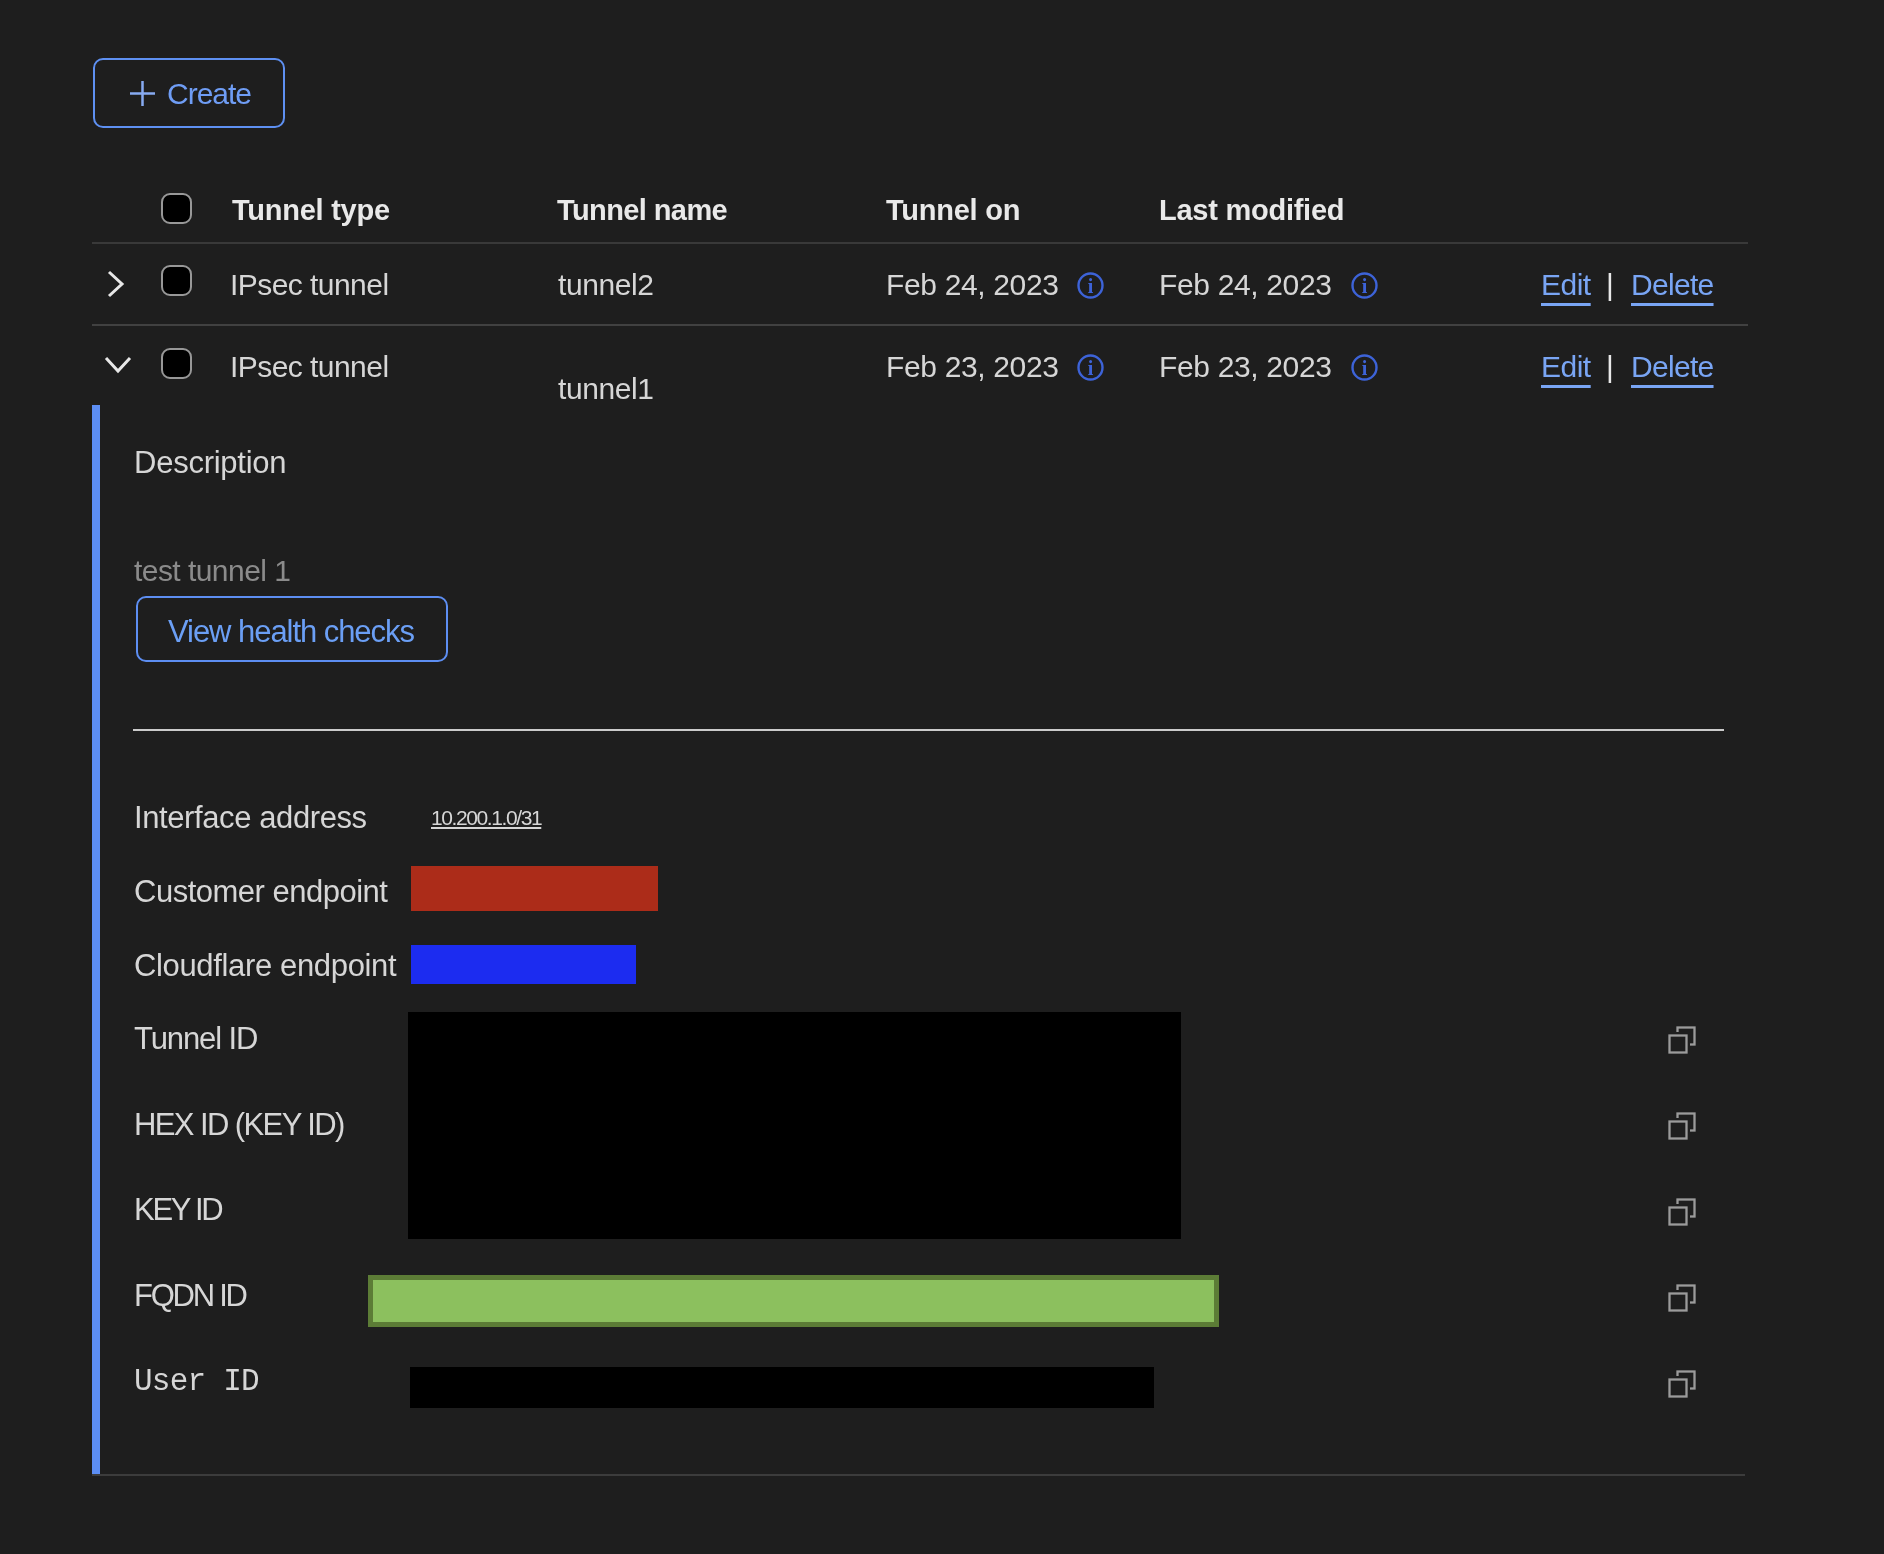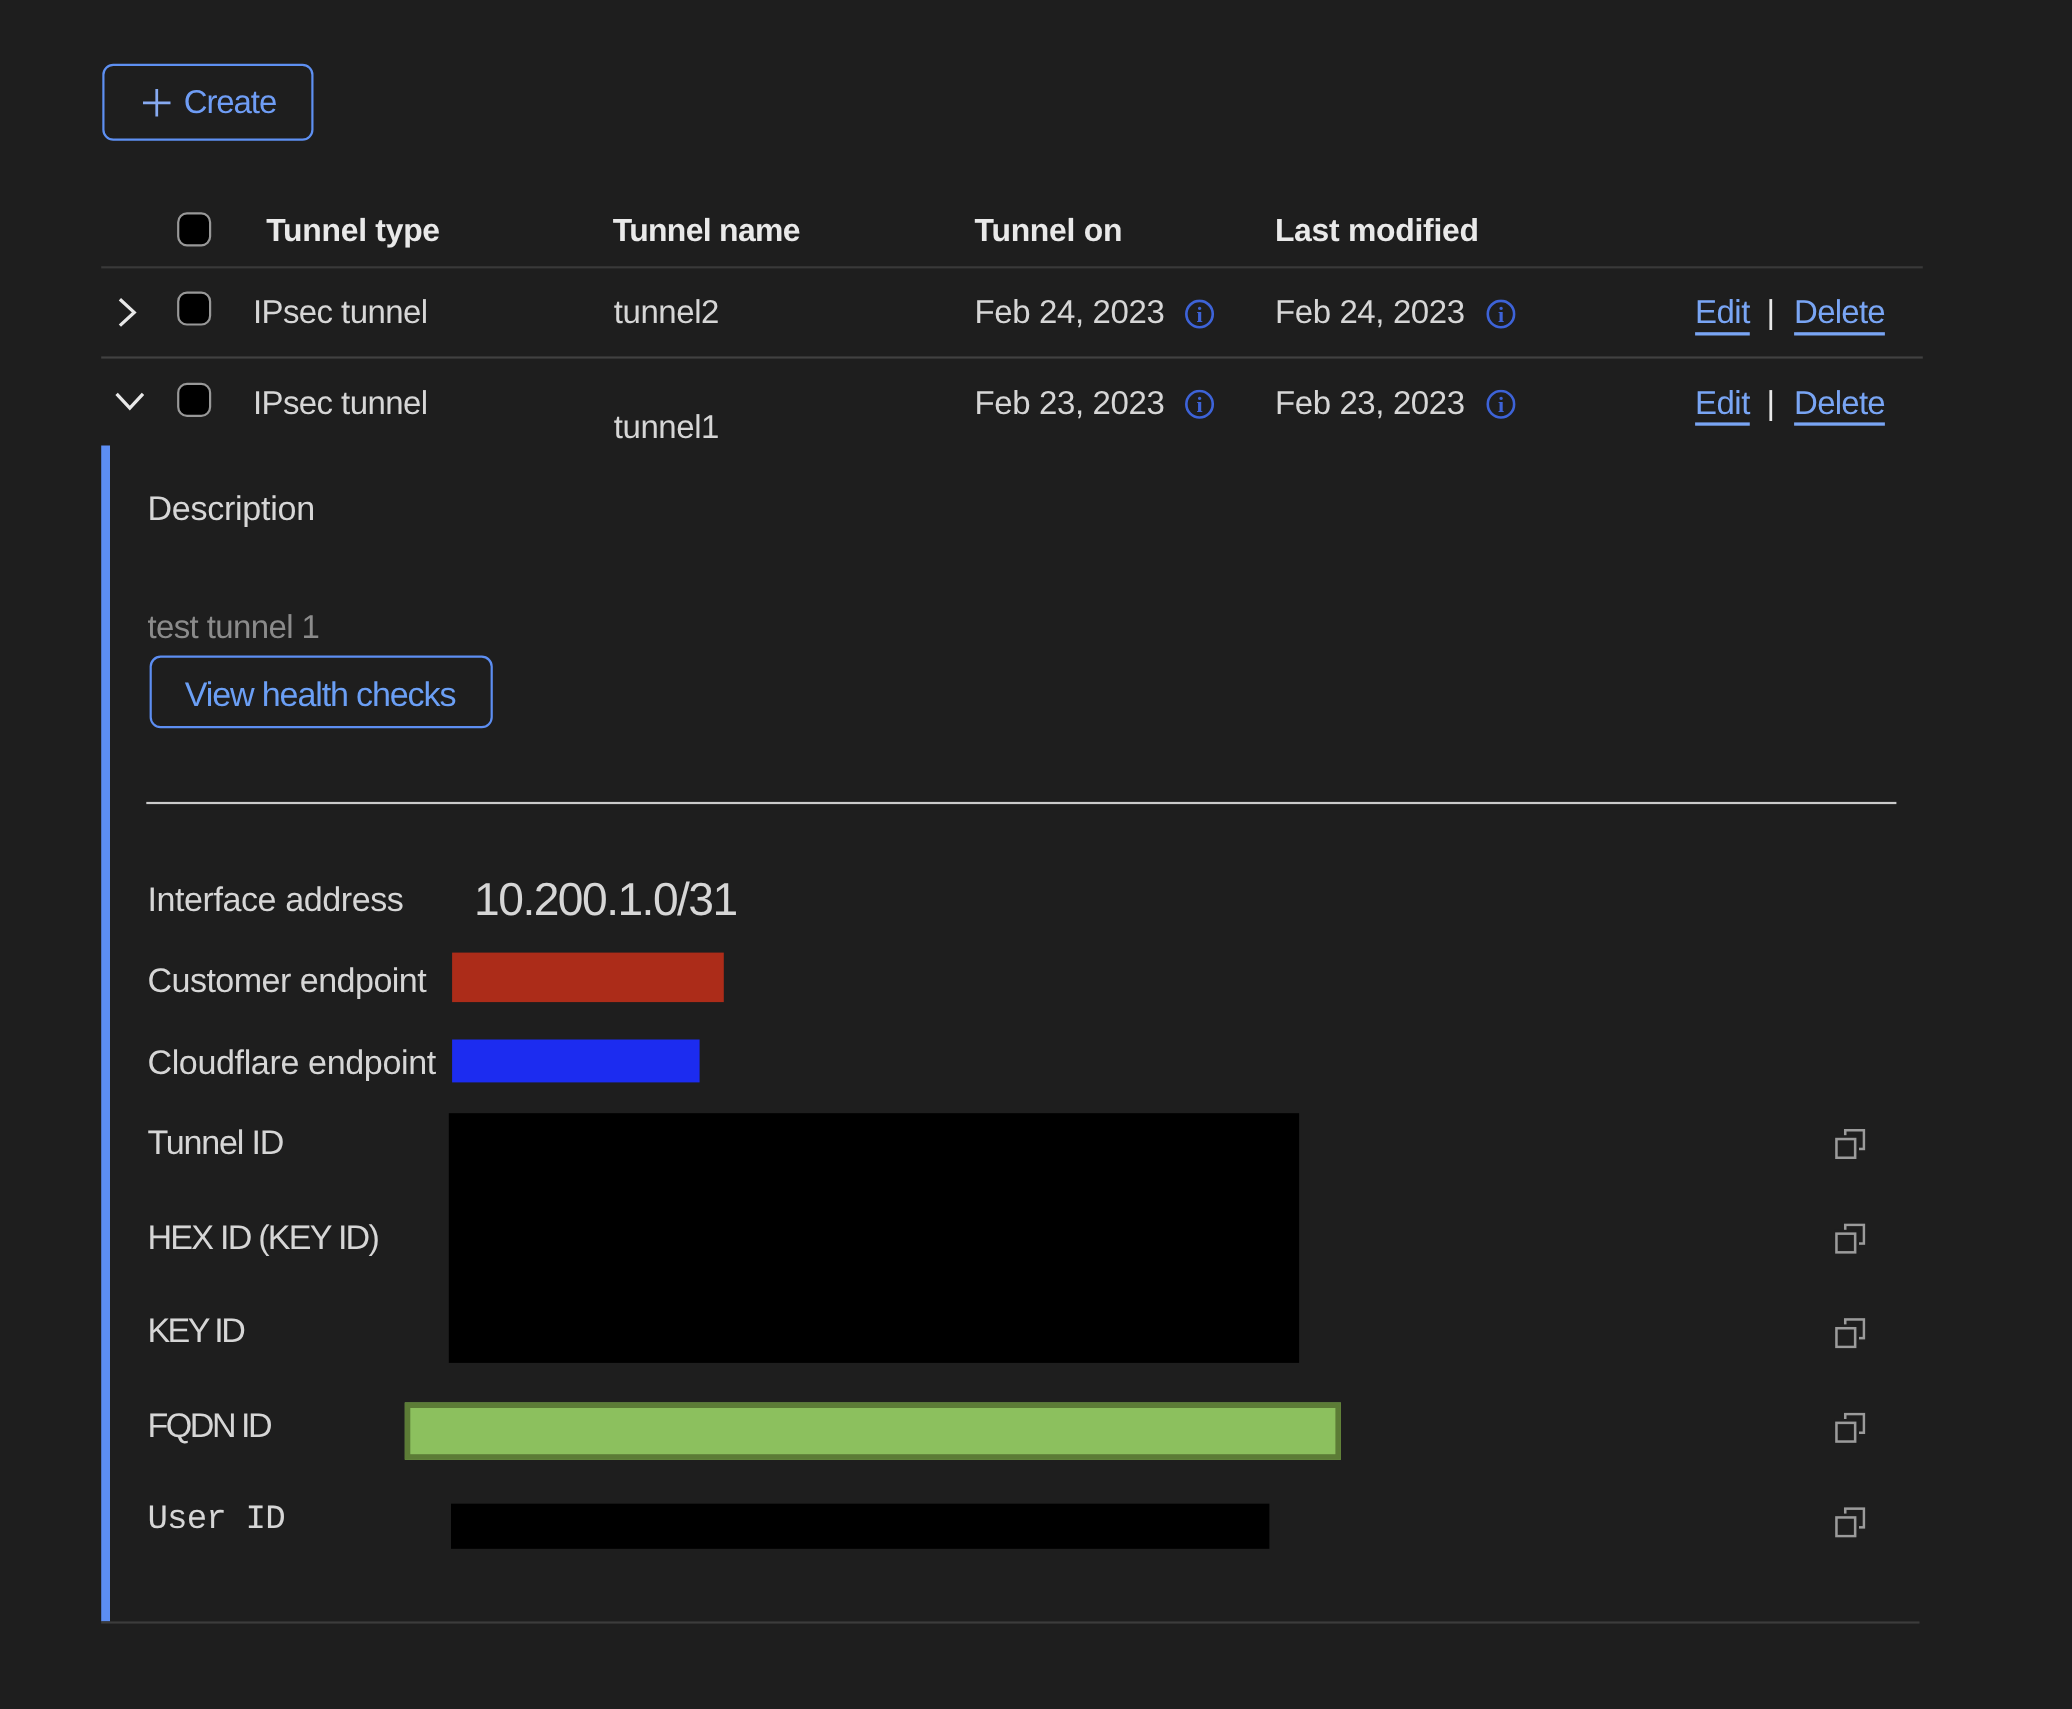--- a/index.html
+++ b/index.html
@@ -15,21 +15,21 @@
 <body>
 <div class="abs" style="left:0;top:0;width:1884px;height:1150px;">
 
   <div class="abs" style="left:93px;top:58px;width:188px;height:66px;border:2px solid #5e90f2;border-radius:10px;"></div>
   <svg class="abs" style="left:129px;top:80px;" width="27" height="27" viewBox="0 0 27 27">
     <path d="M13.5 1v25M1 13.5h25" stroke="#87aaf1" stroke-width="2.5" fill="none"></path>
   </svg>
   <div class="txt" style="left:167px;top:76px;font-size:30px;letter-spacing:-1px;color:#6f9df5;">Create</div>
 
   <div class="cb" style="left:161px;top:193px;"></div>
-  <div class="txt hdr" style="left:242px;top:192px;font-size:29px;letter-spacing:-0.25px;">Tunnel type</div>
+  <div class="txt hdr" style="left:232px;top:192px;font-size:29px;letter-spacing:-0.25px;">Tunnel type</div>
   <div class="txt hdr" style="left:557px;top:192px;font-size:29px;letter-spacing:-0.6px;">Tunnel name</div>
   <div class="txt hdr" style="left:886px;top:192px;font-size:29px;letter-spacing:-0.25px;">Tunnel on</div>
   <div class="txt hdr" style="left:1159px;top:192px;font-size:29px;letter-spacing:-0.25px;">Last modified</div>
   <div class="hline" style="left:92px;top:242px;width:1656px;background:#393939;"></div>
 
   <svg class="abs" style="left:106px;top:270px;" width="19" height="28" viewBox="0 0 19 28">
     <path d="M3 2l13 12L3 26" stroke="#e8e8e8" stroke-width="3" fill="none"></path>
   </svg>
   <div class="cb" style="left:161px;top:265px;"></div>
   <div class="txt" style="left:230px;top:267px;letter-spacing:-0.55px;">IPsec tunnel</div>
@@ -70,21 +70,21 @@
   <div class="txt link" style="left:1631px;top:349px;letter-spacing:-0.7px;">Delete</div>
 
   <div class="abs" style="left:92px;top:405px;width:8px;height:1069px;background:#5c8ef4;"></div>
   <div class="txt" style="left:134px;top:445px;font-size:31px;letter-spacing:-0.25px;">Description</div>
   <div class="txt" style="left:134px;top:527px;color:#8b8b8b;letter-spacing:-0.55px;margin-top:26px;">test tunnel 1</div>
   <div class="abs" style="left:136px;top:596px;width:308px;height:62px;border:2px solid #5d8ef2;border-radius:10px;"></div>
   <div class="txt" style="left:168px;top:614px;font-size:31px;letter-spacing:-1.05px;color:#6b9ff5;">View health checks</div>
   <div class="hline" style="left:133px;top:729px;width:1591px;background:#cbcbcb;"></div>
 
   <div class="txt" style="left:134px;top:800px;font-size:31px;letter-spacing:-0.4px;">Interface address</div>
-  <div class="txt" style="left:431px;top:800px;font-size:42px;letter-spacing:-1.4px;">10.200.1.0/31</div>
+  <div class="txt" style="left:431px;top:800px;font-size:21px;letter-spacing:-1.4px;text-decoration:underline;">10.200.1.0/31</div>
 
   <div class="txt" style="left:134px;top:874px;font-size:31px;letter-spacing:-0.5px;">Customer endpoint</div>
   <div class="abs" style="left:411px;top:866px;width:247px;height:45px;background:#ac2c19;"></div>
 
   <div class="txt" style="left:134px;top:948px;font-size:31px;letter-spacing:-0.35px;">Cloudflare endpoint</div>
   <div class="abs" style="left:411px;top:945px;width:225px;height:39px;background:#1c2cf0;"></div>
 
   <div class="txt" style="left:134px;top:1021px;font-size:31px;letter-spacing:-1.1px;">Tunnel ID</div>
   <div class="abs" style="left:408px;top:1012px;width:773px;height:227px;background:#000;"></div>
 

